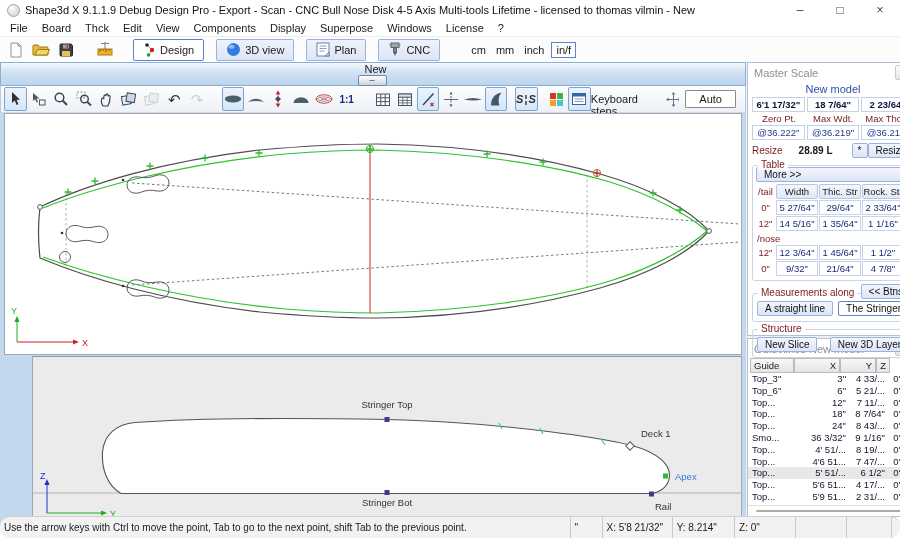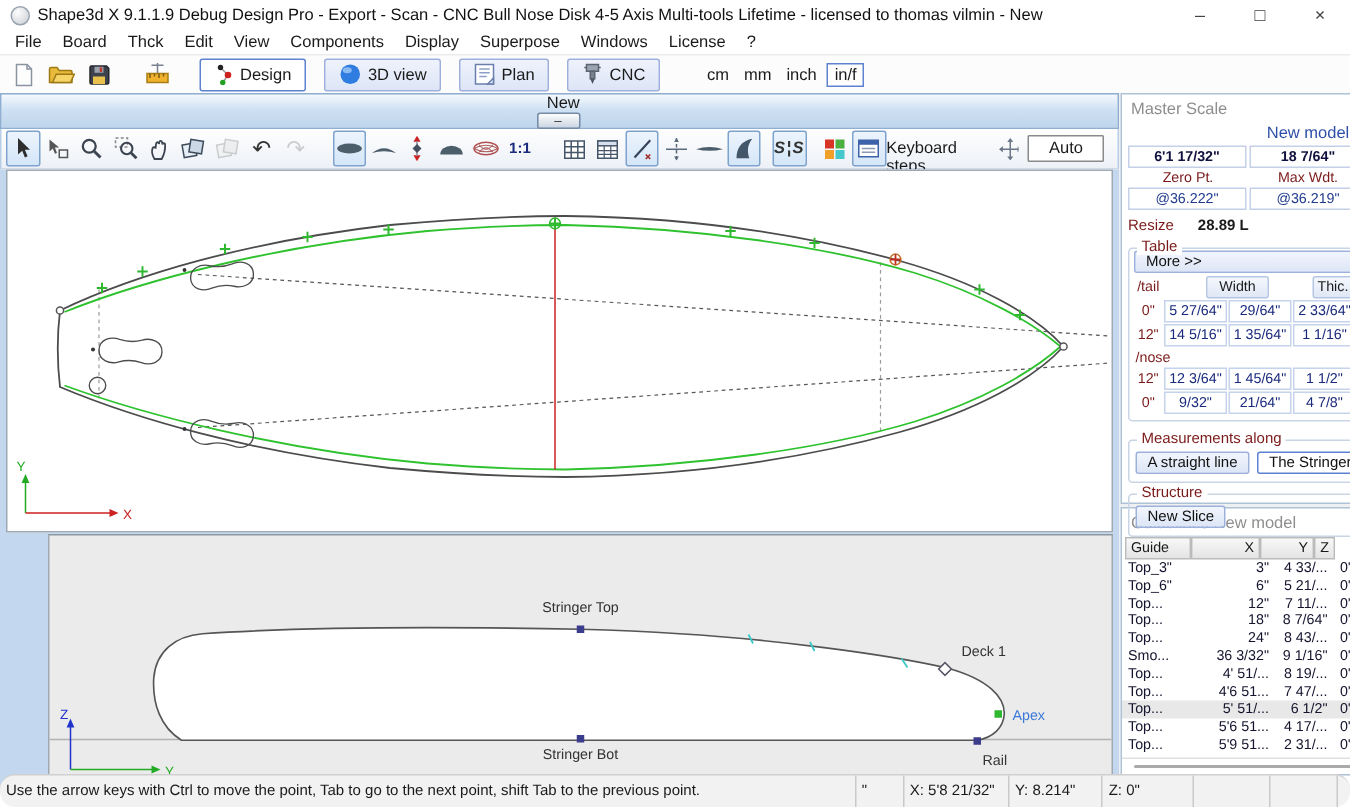--- a/index.html
+++ b/index.html
@@ -69,21 +69,21 @@
     font-size:10px;padding:1px 7px;color:#111;white-space:nowrap;}
   .sbtn.white{background:#fff;border-color:#5d82cf;}
   .star{margin-left:auto;padding:1px 5px;}
   .grp{border:1px solid #c9d5e4;border-radius:3px;margin-top:7px;padding:3px 3px 3px;position:relative;}
   .gcap{position:absolute;top:-7px;left:5px;background:#fff;padding:0 3px;font-size:10px;color:#7a1a1a;}
   .morebtn{display:block;margin:-2px 0 2px auto;}
   .btnsbtn{position:absolute;top:-10px;right:2px;}
   .mtr{display:flex;gap:1px;margin:1px 0;align-items:center;}
   .mtl{width:19px;color:#7a1a1a;font-size:9.5px;text-align:center;}
   .mth{width:40px;text-align:center;font-size:9.5px;border:1px solid #b5c6e4;border-radius:2px;
-    background:linear-gradient(#f4f7fd,#e0e8f6);padding:1px 0;white-space:nowrap;margin-left:28px;}
+    background:linear-gradient(#f4f7fd,#e0e8f6);padding:1px 0;white-space:nowrap;}
   .mtv{width:40px;text-align:center;font-size:9.5px;border:1px solid #c6d3ec;background:#fff;
     color:#1a2a7c;padding:1px 0;white-space:nowrap;}
   .noselbl{color:#7a1a1a;font-size:9.5px;margin:2px 0 0 1px;}
   .btnrow{display:flex;gap:5px;margin:4px 1px 2px;}
   .gheader{display:flex;padding:0 2px;}
   .ghc{font-size:9.5px;border:1px solid #bbb;background:linear-gradient(#f8f8f8,#e4e4e4);
     padding:1px 3px;box-sizing:border-box;white-space:nowrap;}
   .grow{display:flex;font-size:9.5px;height:11.8px;line-height:11.8px;color:#14142e;padding:0 2px;}
   .grow.sel{background:#e8e8e8;}
   .gc0{width:48px;padding-left:2px;}

